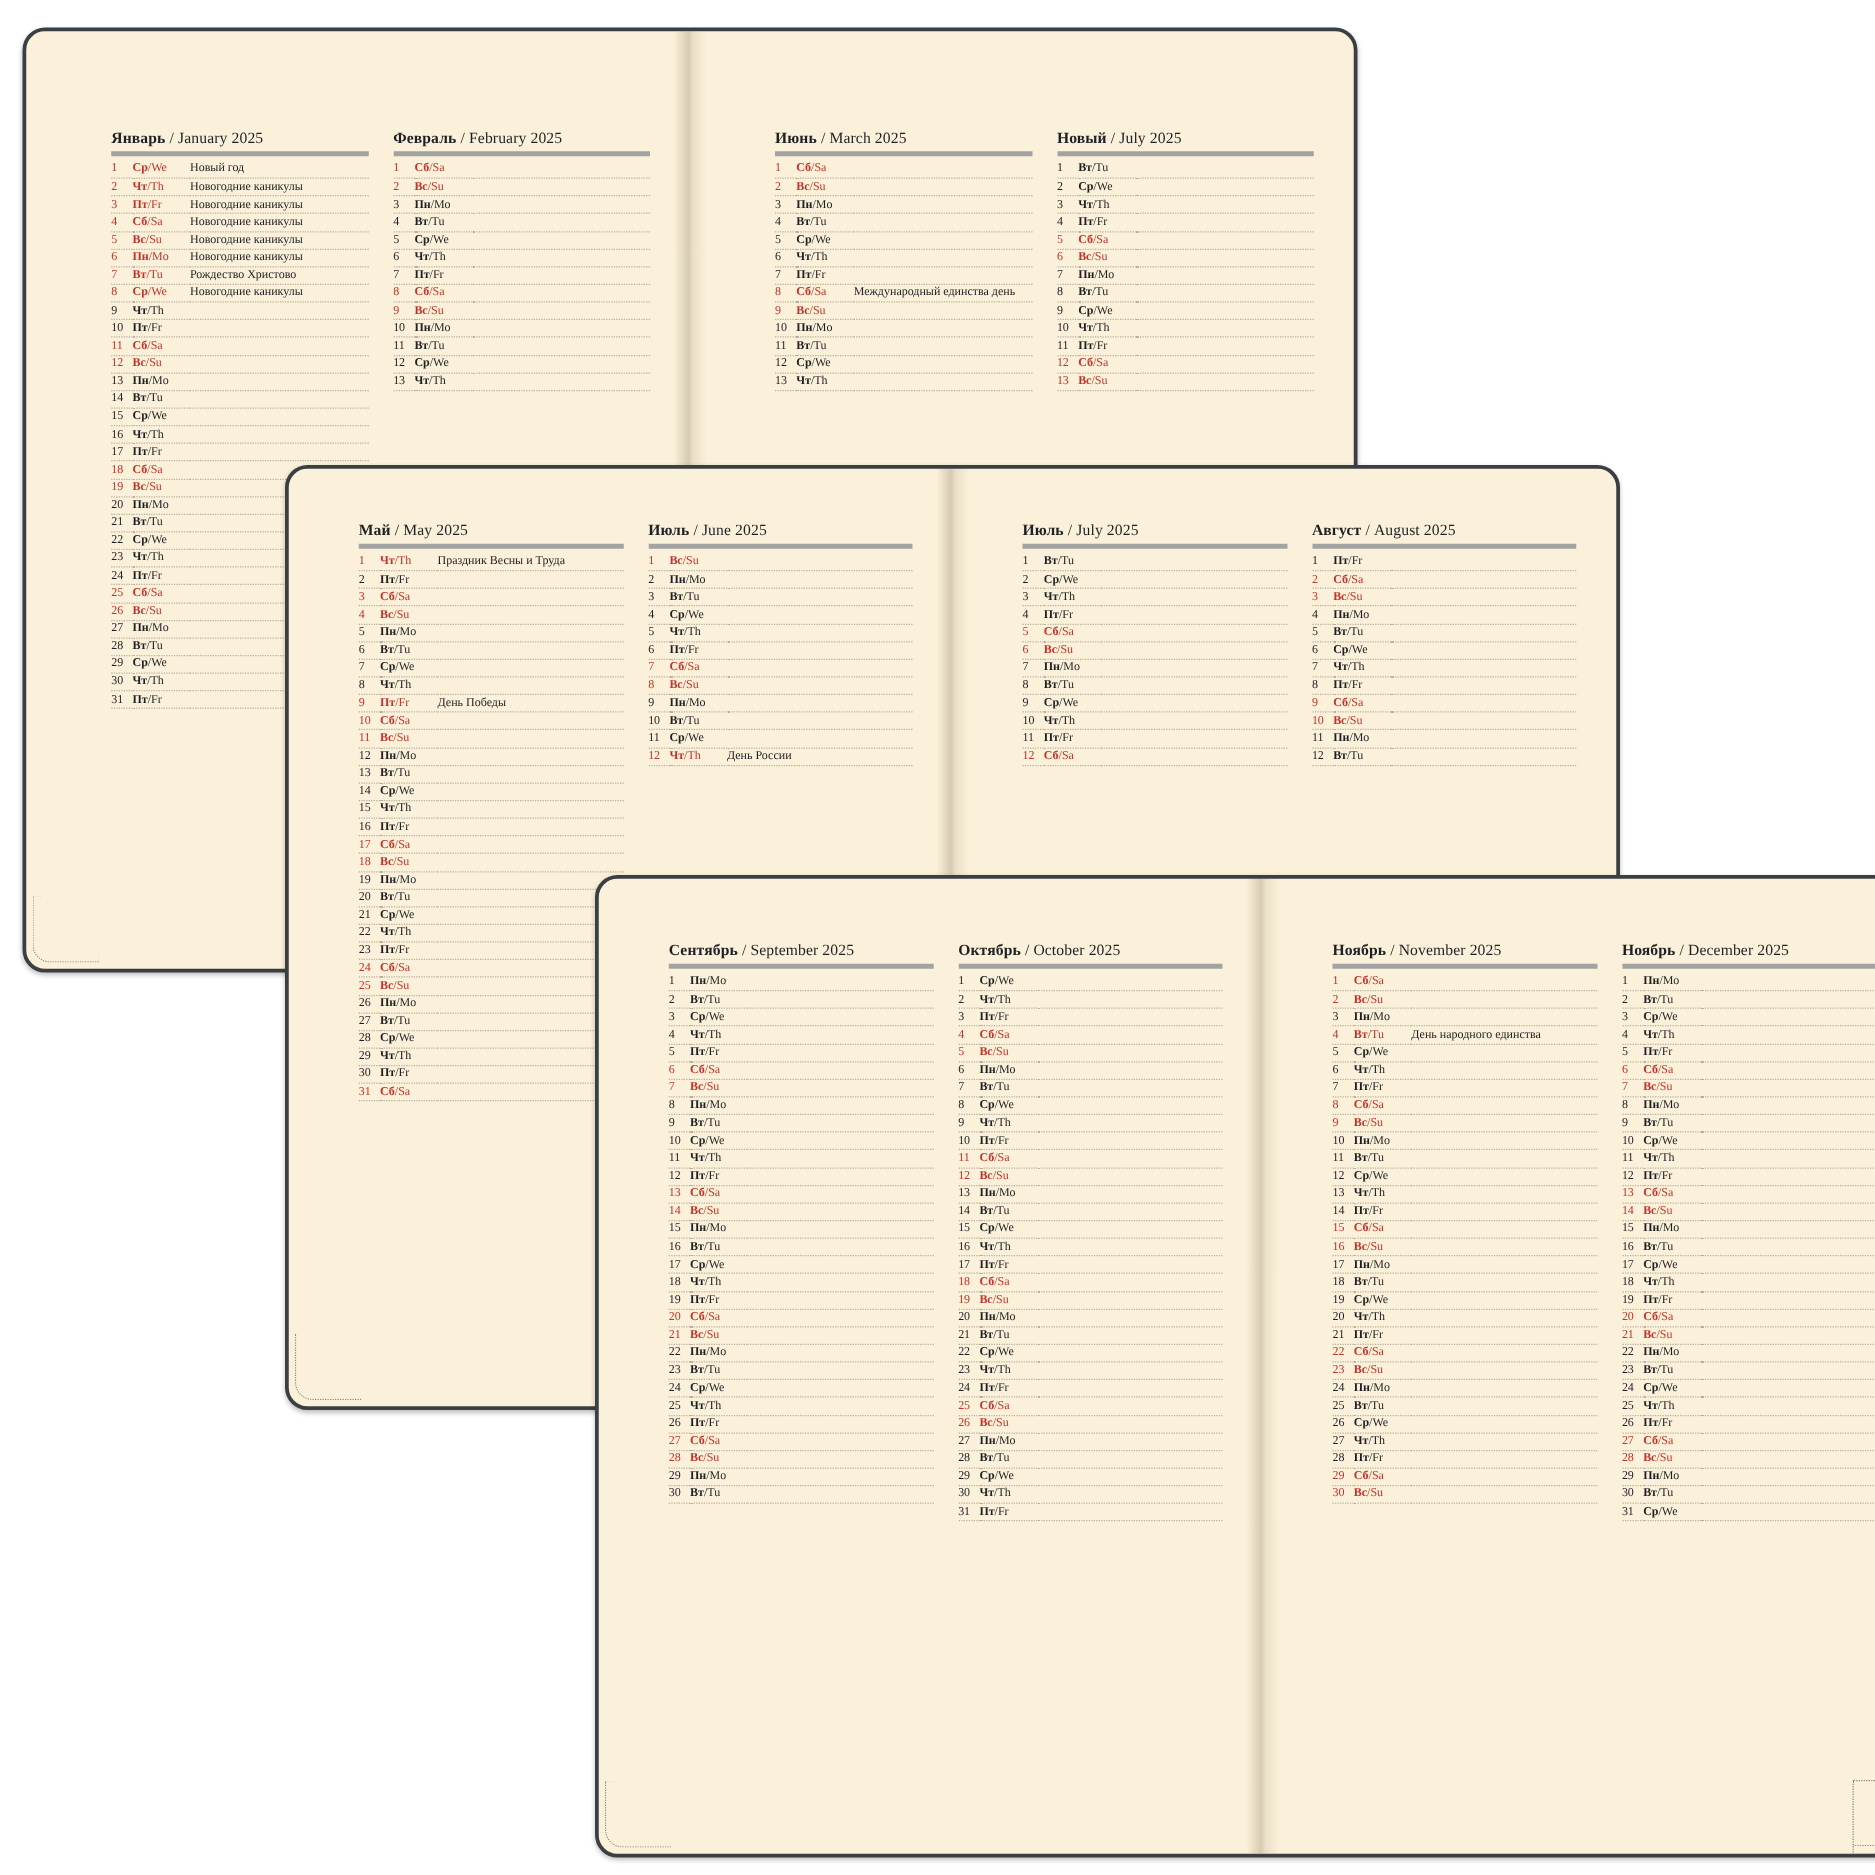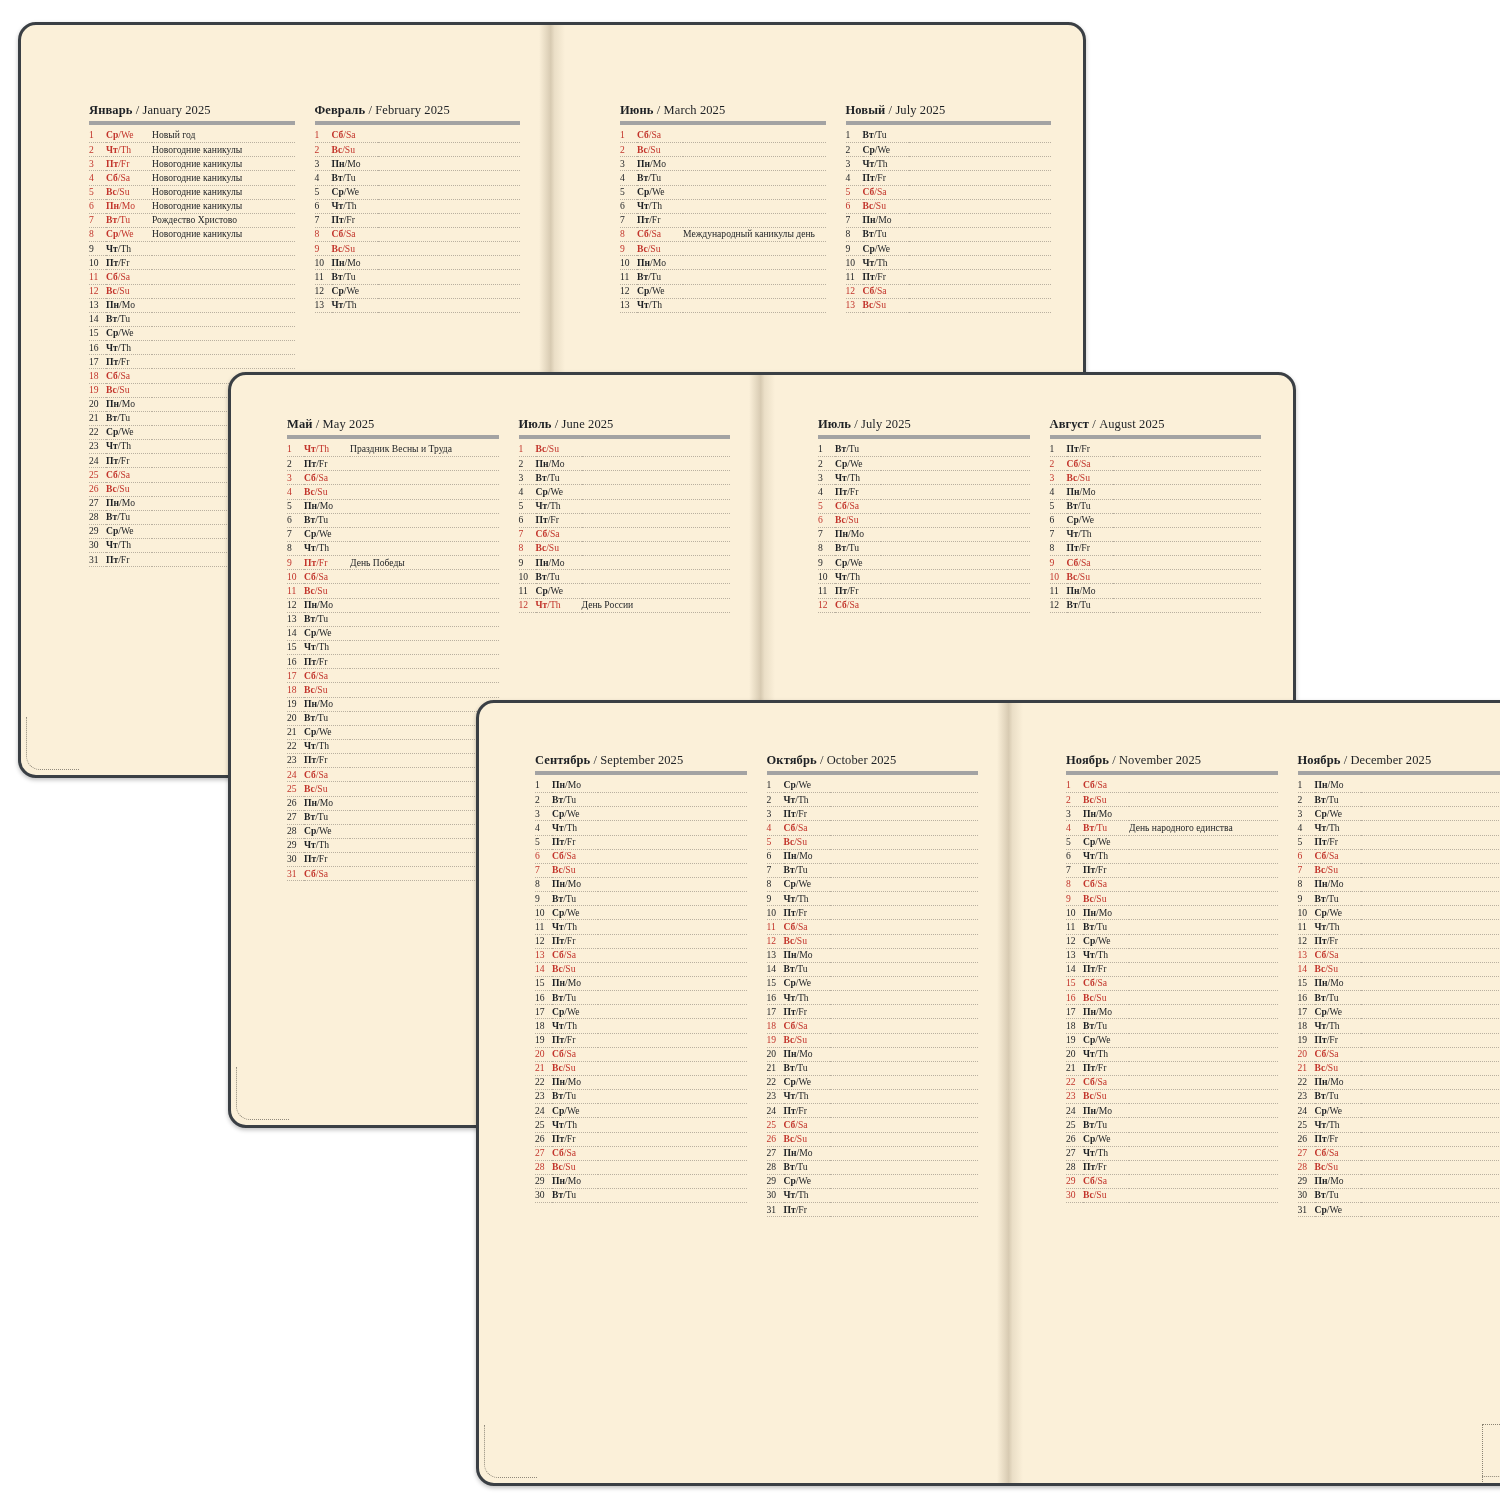--- a/index.html
+++ b/index.html
@@ -358,21 +358,21 @@
                 <td class="hol"></td>
               </tr>
               <tr class="">
                 <td class="num">7</td>
                 <td class="dow"><b>Пт</b><span class="dow-sep">/Fr</span></td>
                 <td class="hol"></td>
               </tr>
               <tr class="red">
                 <td class="num">8</td>
                 <td class="dow"><b>Сб</b><span class="dow-sep">/Sa</span></td>
-                <td class="hol">Международный каникулы день</td>
+                <td class="hol">Международный единства день</td>
               </tr>
               <tr class="red">
                 <td class="num">9</td>
                 <td class="dow"><b>Вс</b><span class="dow-sep">/Su</span></td>
                 <td class="hol"></td>
               </tr>
               <tr class="">
                 <td class="num">10</td>
                 <td class="dow"><b>Пн</b><span class="dow-sep">/Mo</span></td>
                 <td class="hol"></td>

